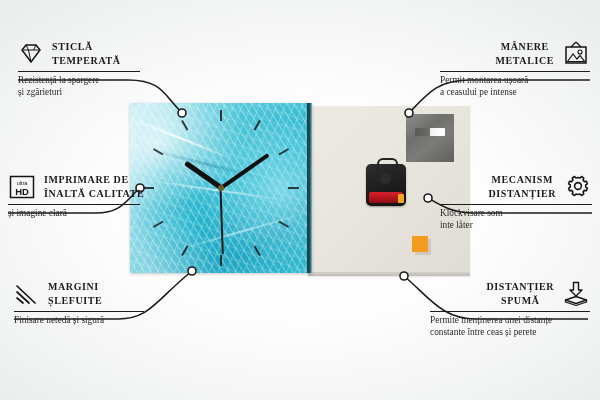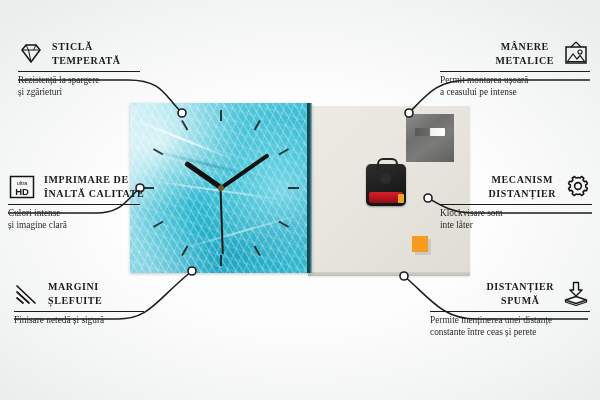--- a/index.html
+++ b/index.html
@@ -223,21 +223,20 @@
         <rect x="2.5" y="2.5" width="23" height="21" fill="none" stroke="#151515" stroke-width="1.5"></rect>
         <text x="14" y="11" font-family="Liberation Sans, sans-serif" font-size="5.5" text-anchor="middle" fill="#151515">ultra</text>
         <text x="14" y="20.5" font-family="Liberation Sans, sans-serif" font-size="9.5" font-weight="bold" text-anchor="middle" fill="#151515">HD</text>
       </svg>
       <div>
         <div class="cal-title">IMPRIMARE DE</div>
         <div class="cal-title">ÎNALTĂ CALITATE</div>
       </div>
     </div>
     <div class="rule" style="width:132px;margin:3px 0 3px 0;"></div>
-    <div class="cal-sub">Culori intense</div>
     <div class="cal-sub">și imagine clară</div>
   </div>
 
   <div class="callout left" style="left:14px;top:280px;width:150px;">
     <div class="head">
       <svg class="ic" width="26" height="24" viewBox="0 0 26 24">
         <g stroke="#151515" stroke-width="1.7" stroke-linecap="round">
           <line x1="3" y1="4" x2="21" y2="21"></line>
           <line x1="3" y1="10" x2="15" y2="21"></line>
           <line x1="3" y1="16" x2="9" y2="21"></line>

